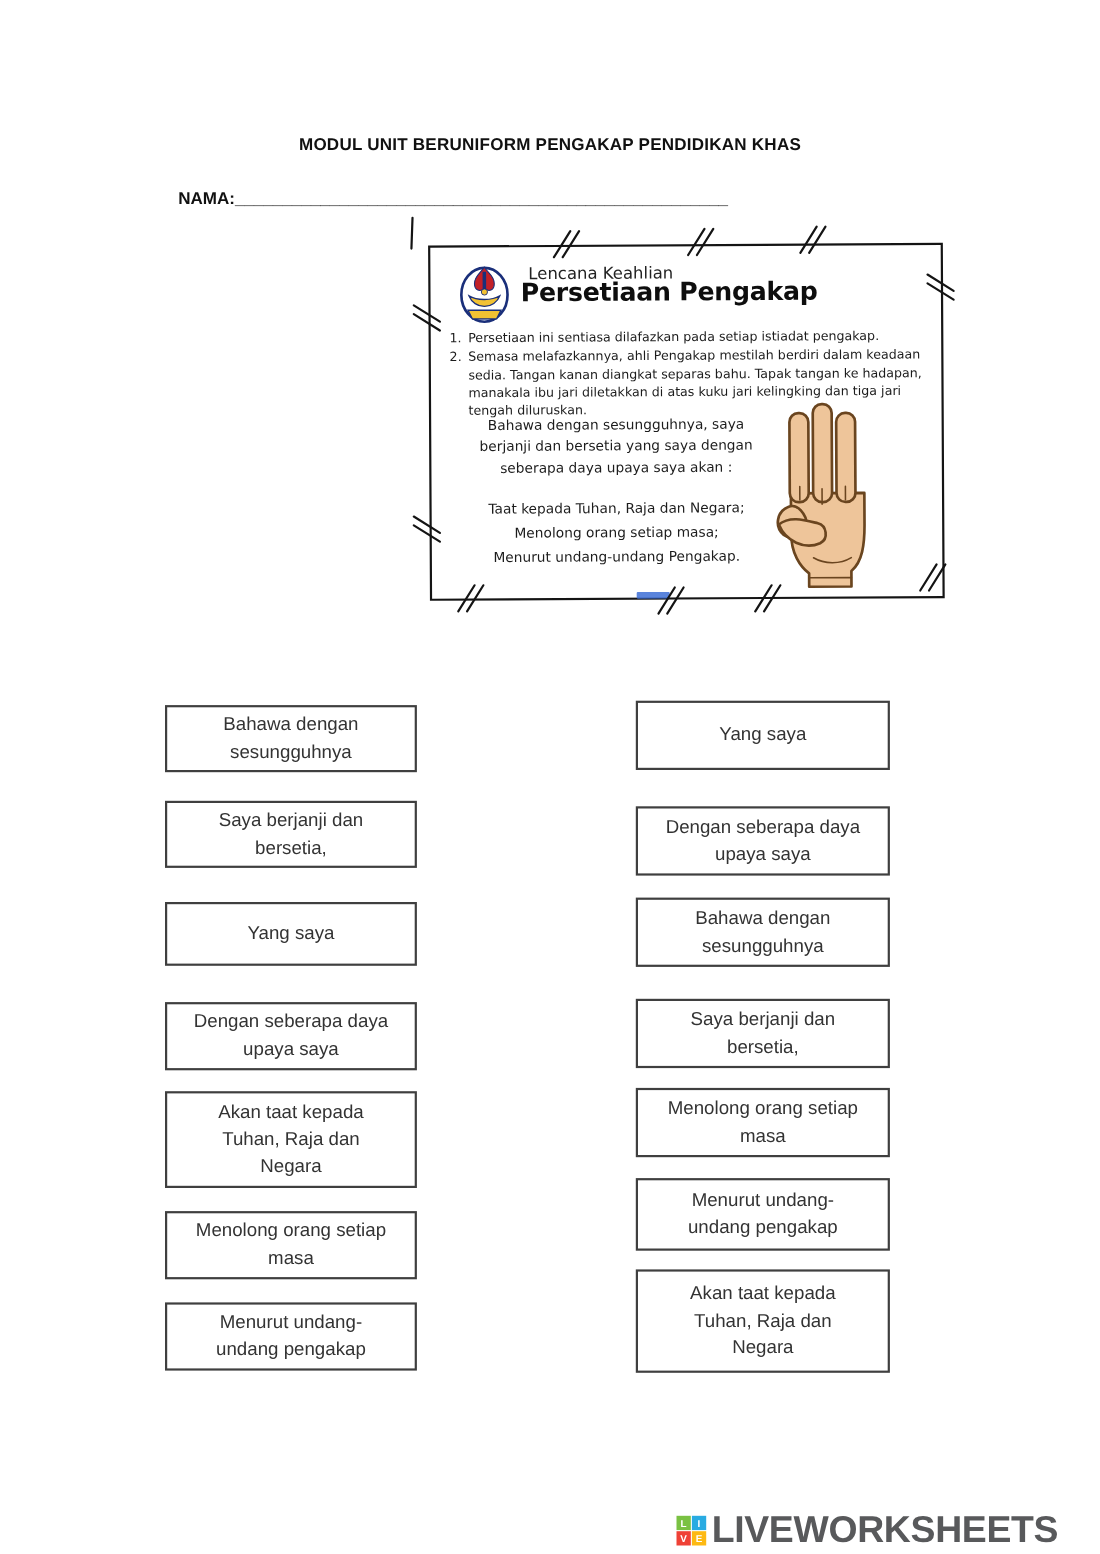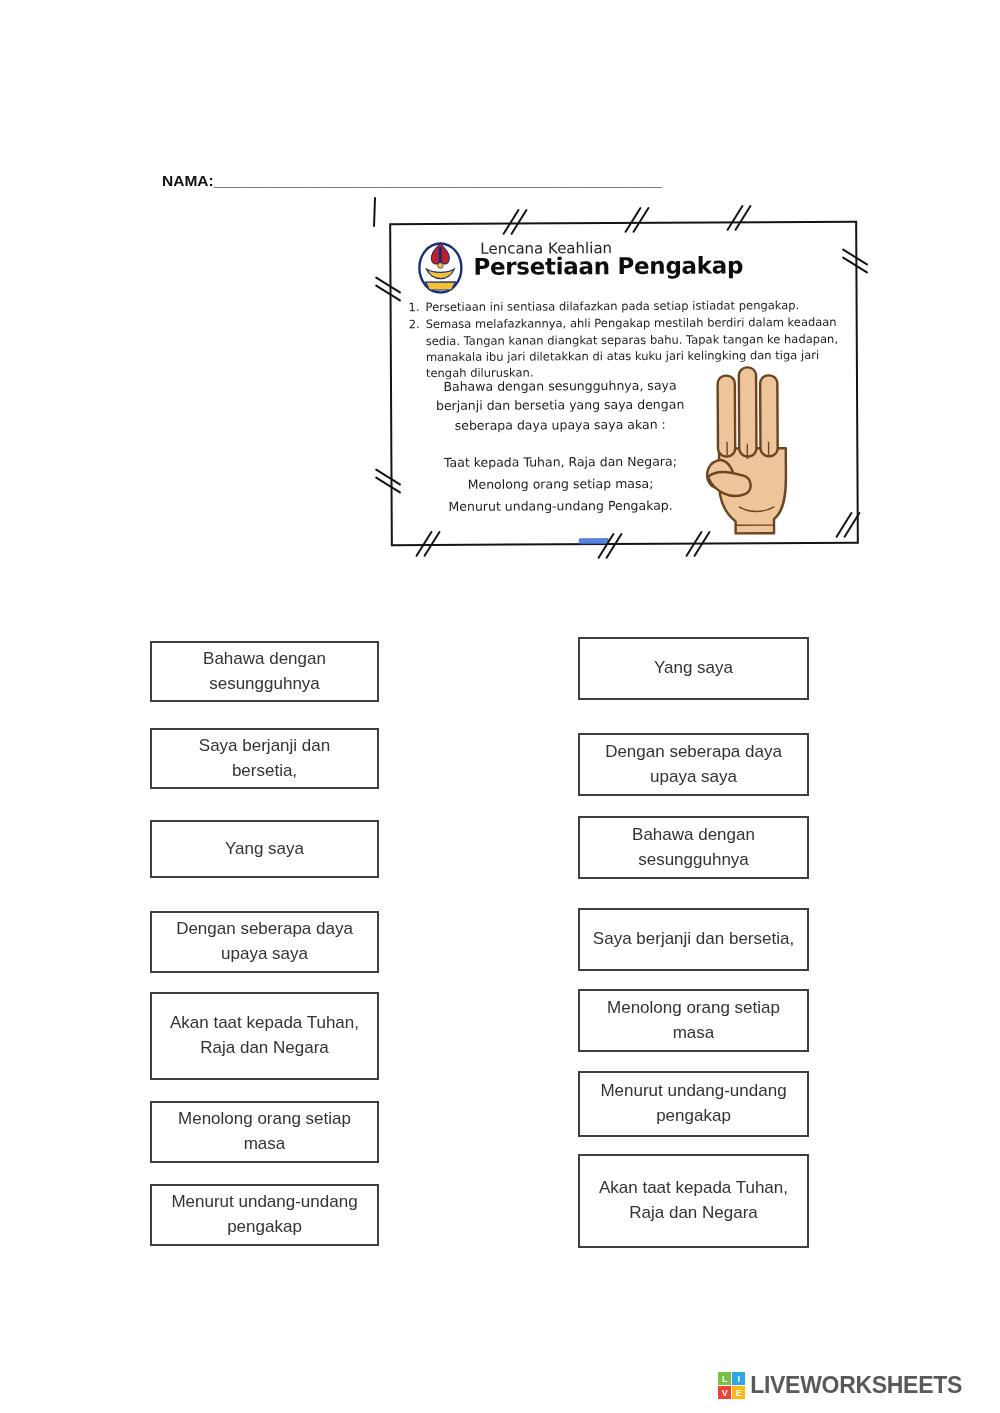--- a/index.html
+++ b/index.html
@@ -41,38 +41,39 @@
   .hatch::before { left:5px; }
   .hatch::after { left:13px; }
   .hatch.vert { transform:rotate(90deg); }
   .hatch.tiltL { transform:rotate(-30deg); }
   .hatch.single::after { display:none; }
 
   
   .instruction { position:absolute; top:589px; left:150px; font-size:19px; color:#2b2b2b; }
   .box { position:absolute; border:2px solid #3f3f3f; background:#fff;
          display:flex; align-items:center; justify-content:center; text-align:center;
-         font-size:17px; line-height:1.45; color:#333; padding:6px 12px; }
+         font-size:17px; line-height:1.45; color:#333; padding:6px 24px; }
   .col-left { left:150px; width:229px; }
   .col-right { left:578px; width:231px; }
 
   
   .footer { position:absolute; top:1372px; right:38px; display:flex; align-items:center; gap:5px; }
   .lw-grid { display:grid; grid-template-columns:13px 13px; grid-auto-rows:13px; gap:1px; }
   .tile { display:flex; align-items:center; justify-content:center; color:#fff;
           font-size:9px; font-weight:bold; font-family:"Liberation Sans", sans-serif; }
   .t0 { background:#7ac143; } .t1 { background:#29abe2; }
   .t2 { background:#ef4136; } .t3 { background:#fdb913; }
-  .brand { font-size:23px; font-weight:800; letter-spacing:-0.3px; color:#58595b; }
+  .brand { font-size:34px; font-weight:800; letter-spacing:-0.3px; color:#58595b; }
 </style>
 </head>
 <body>
 
 <div class="page">
 
+  <div class="doc-title">MODUL UNIT BERUNIFORM PENGAKAP PENDIDIKAN KHAS</div>
 
   <div class="name-row">
     <span>NAMA:</span><span class="line">____________________________________________________</span>
   </div>
 
   <div class="card">
     <div class="badge">
       <svg viewBox="0 0 46 56" width="46" height="56">
         <ellipse cx="23" cy="30" rx="21" ry="24.5" fill="#ffffff" stroke="#1a2f7a" stroke-width="2.4"></ellipse>
         <path d="M23 5 C19 11 14 13 14 20 C14 26 19 28 23 24 C27 28 32 26 32 20 C32 13 27 11 23 5 Z" fill="#c22027" stroke="#1a2f7a" stroke-width="1"></path>

